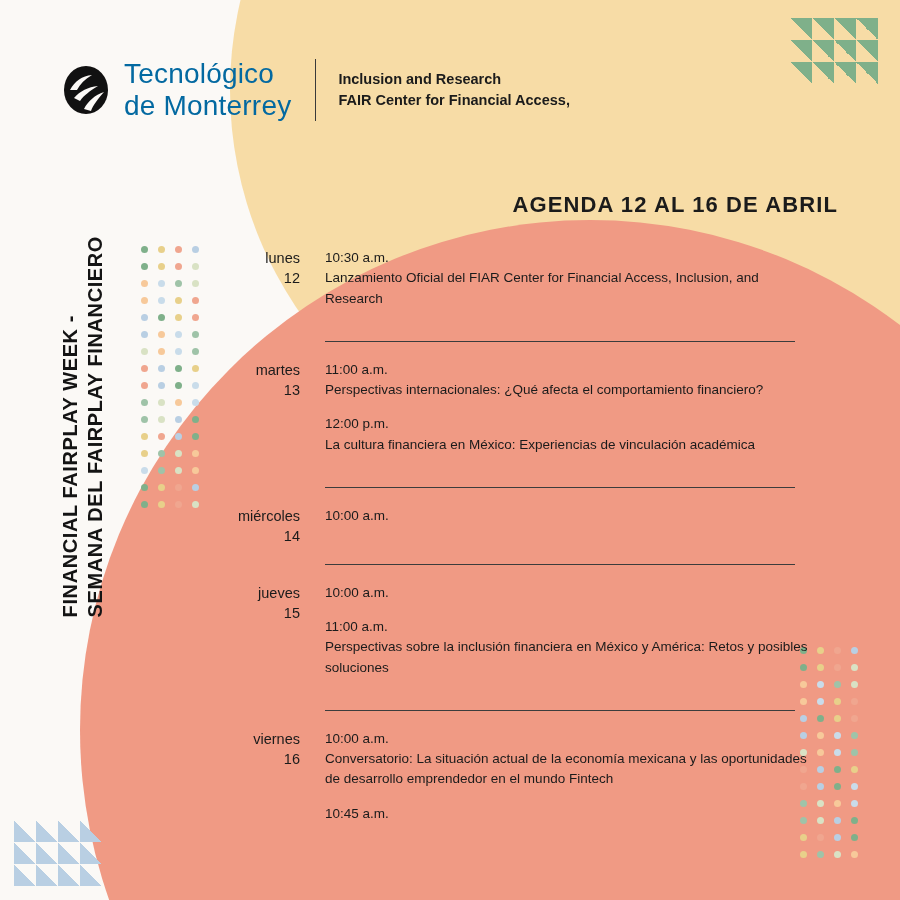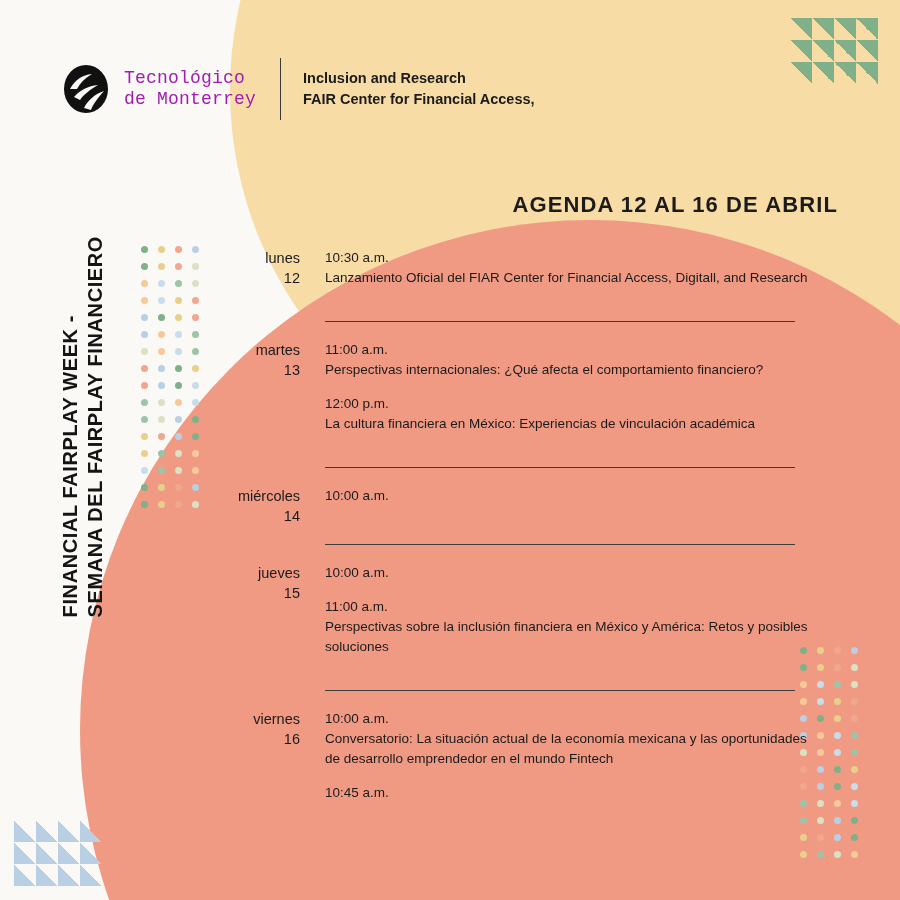--- a/index.html
+++ b/index.html
@@ -73,22 +73,22 @@
   
   .header {
     position: absolute; left: 62px; top: 58px;
     display: flex; align-items: center; z-index: 6;
   }
   .logo-mark {
     width: 48px; height: 50px; margin-right: 14px;
     position: relative; flex: none;
   }
   .logo-text {
-    font-family: Liberation Mono, monospace;
-    font-size: 18px; line-height: 1.14; color: #a21caf;
+    font-family: Liberation Sans, sans-serif;
+    font-size: 28px; line-height: 1.14; color: #0369a1;
     letter-spacing: .2px;
   }
   .logo-divider {
     width: 1px; height: 62px; background: #3a3a3a;
     margin: 0 22px 0 24px;
   }
   .partner-text {
     font-size: 14.5px; font-weight: bold; line-height: 1.42;
     color: #1b1b1b; max-width: 270px;
   }
@@ -316,21 +316,21 @@
     <div class="vt">FINANCIAL FAIRPLAY WEEK -
 SEMANA DEL FAIRPLAY FINANCIERO</div>
   </div>
 
   <div class="schedule" id="schedule">
       <div class="day-row">
         <div class="day-label"><span>lunes</span><span class="dnum">12</span></div>
         <div class="events">
           <div class="event">
             <div class="ev-time">10:30 a.m.</div>
-            <div class="ev-desc">Lanzamiento Oficial del FIAR Center for Financial Access, Digitall, and Research</div>
+            <div class="ev-desc">Lanzamiento Oficial del FIAR Center for Financial Access, Inclusion, and Research</div>
           </div>
         </div>
       </div>
       <div class="day-block">
         <div class="spacer"></div>
         <div class="rule"></div>
       </div>
       <div class="day-row">
         <div class="day-label"><span>martes</span><span class="dnum">13</span></div>
         <div class="events">

